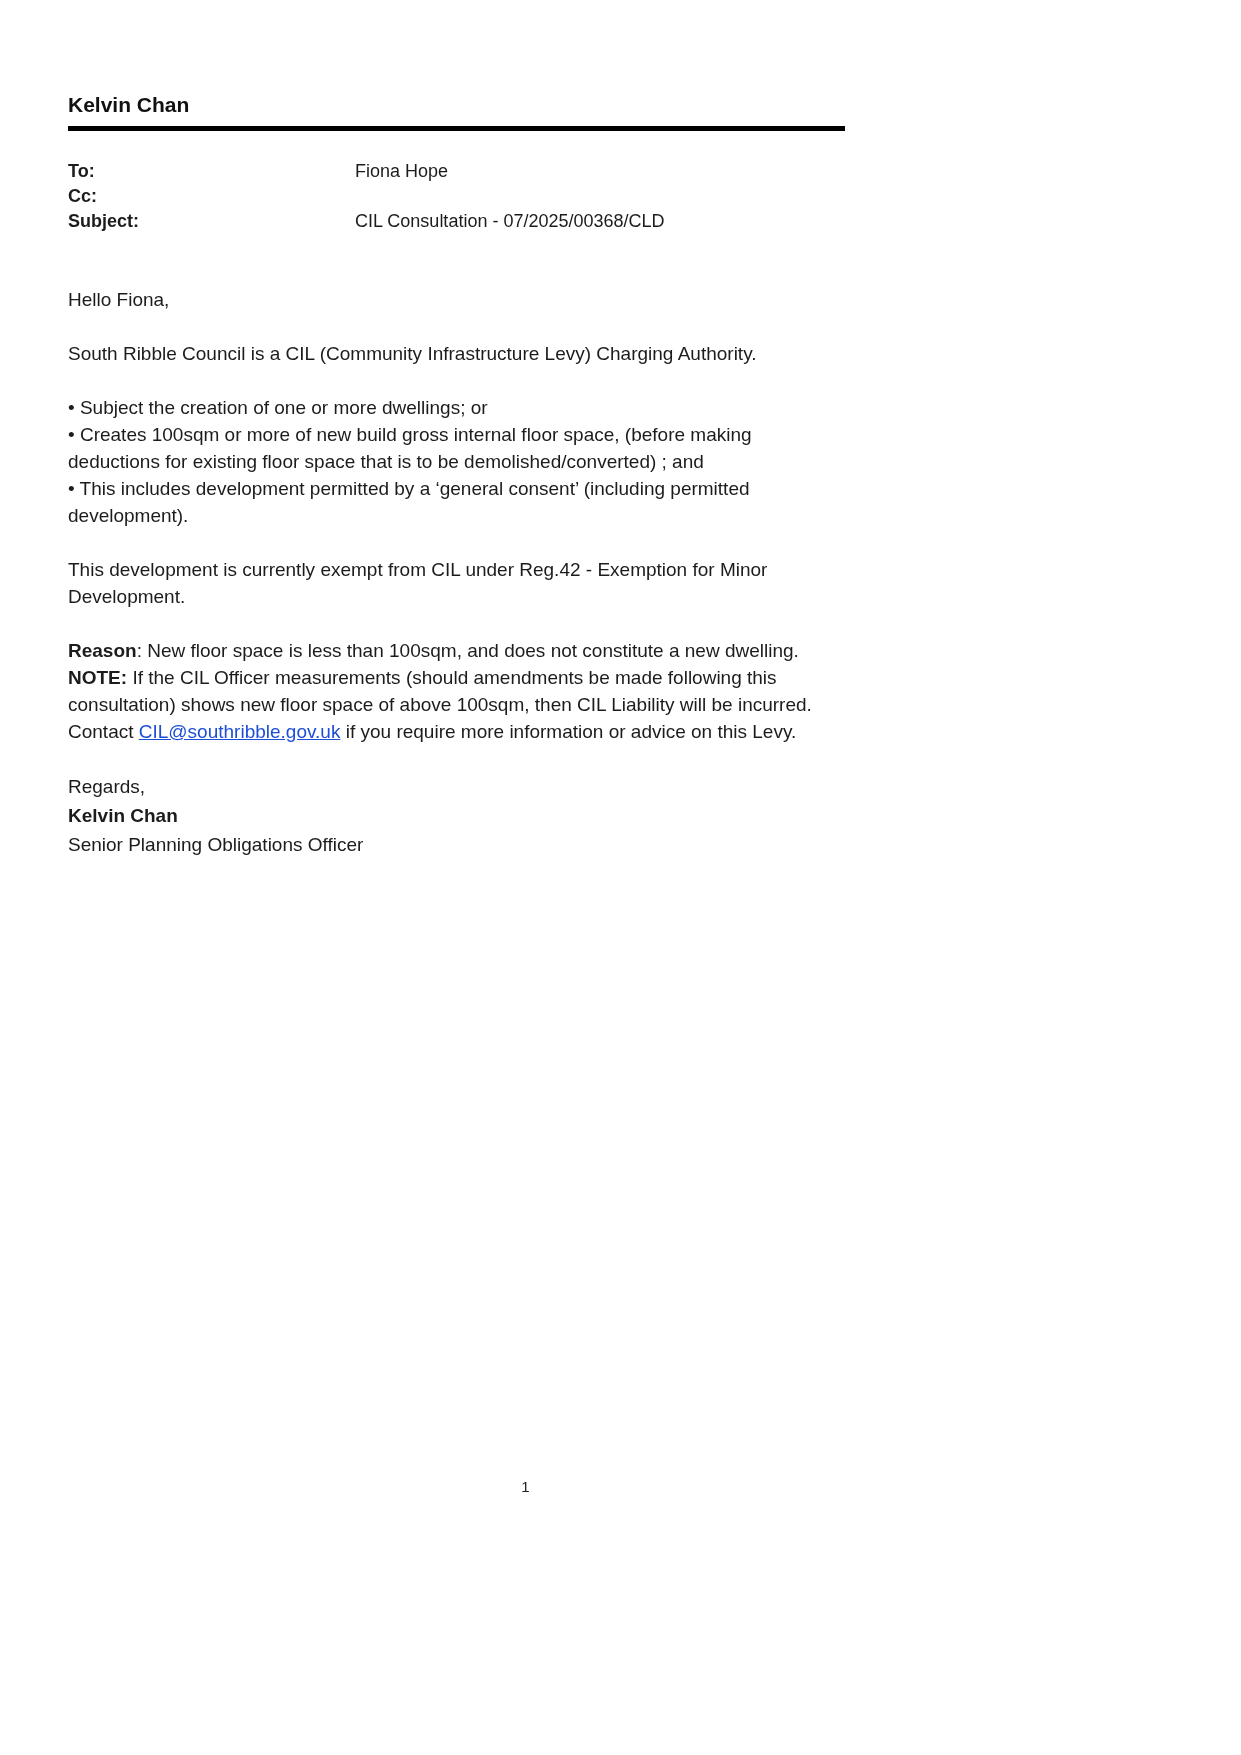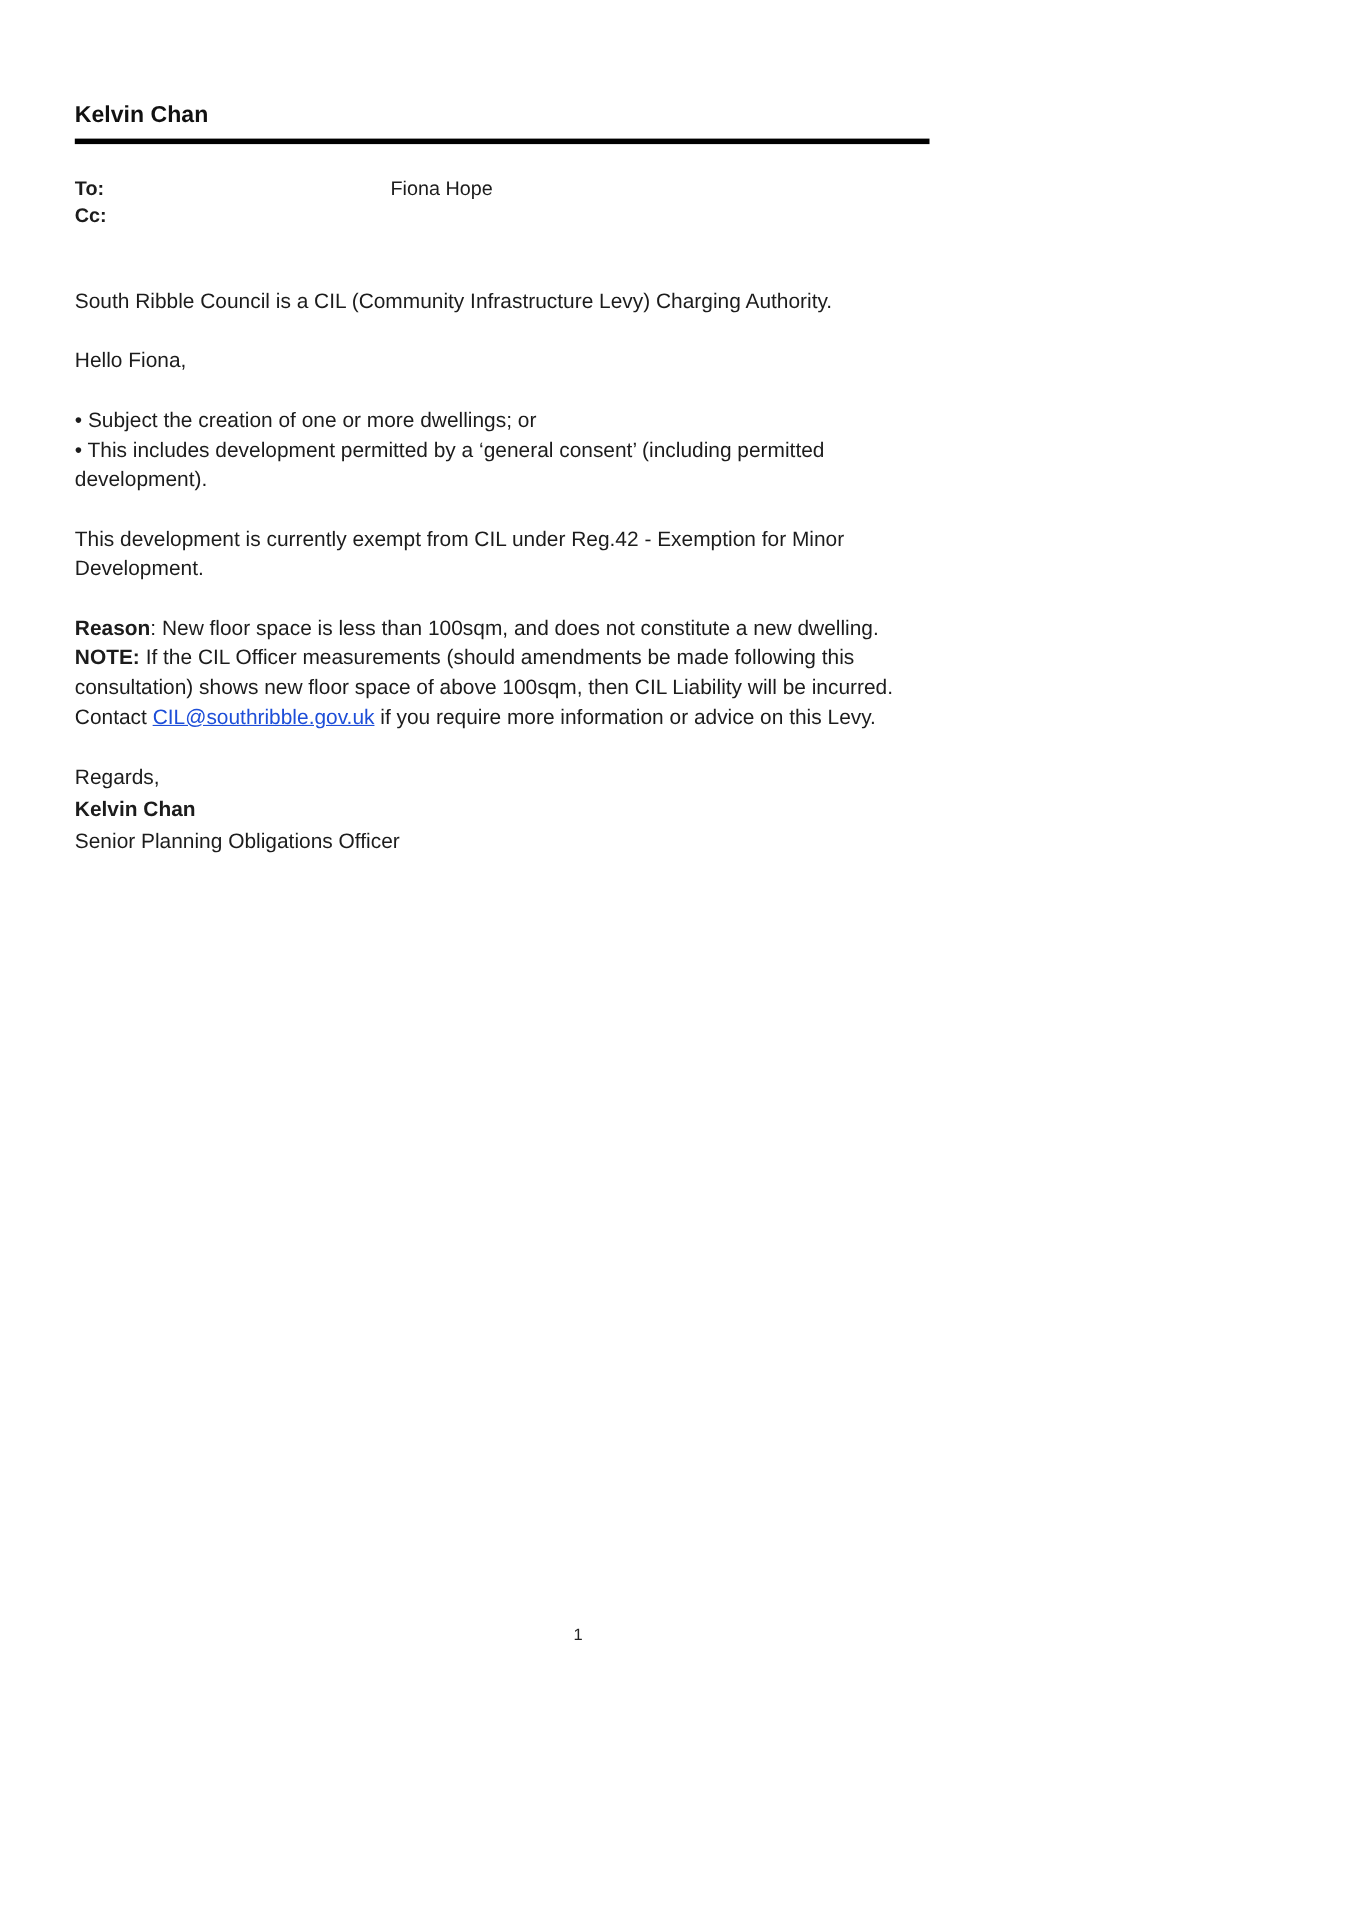--- a/index.html
+++ b/index.html
@@ -70,31 +70,36 @@
   <div class="header-rule"></div>
 
   <div class="fields">
     <div class="field-row">
       <span class="field-label">To:</span>
       <span class="field-value">Fiona Hope</span>
     </div>
     <div class="field-row">
       <span class="field-label">Cc:</span>
     </div>
+    <div class="field-row">
+      <span class="field-label">Subject:</span>
+      <span class="field-value">CIL Consultation - 07/2025/00368/CLD</span>
+    </div>
   </div>
 
   <div class="body-text">
 
+    <p class="para">Hello Fiona,</p>
+
     <p class="para">South Ribble Council is a CIL (Community Infrastructure Levy) Charging Authority.</p>
-
-    <p class="para">Hello Fiona,</p>
 
 
     <div class="bullets">
       <div class="bullet-line">• Subject the creation of one or more dwellings; or</div>
+      <div class="bullet-line">• Creates 100sqm or more of new build gross internal floor space, (before making deductions for existing floor space that is to be demolished/converted) ; and</div>
       <div class="bullet-line">• This includes development permitted by a ‘general consent’ (including permitted development).</div>
     </div>
 
     <p class="para">This development is currently exempt from CIL under Reg.42 - Exemption for Minor Development.</p>
 
     <div class="para">
       <div><span class="bold">Reason</span><span>: New floor space is less than 100sqm, and does not constitute a new dwelling.</span></div>
       <div><span class="bold">NOTE:</span><span> If the CIL Officer measurements (should amendments be made following this consultation) shows new floor space of above 100sqm, then CIL Liability will be incurred.</span></div>
       <div><span>Contact </span><a class="mail-link">CIL@southribble.gov.uk</a><span> if you require more information or advice on this Levy.</span></div>
     </div>

